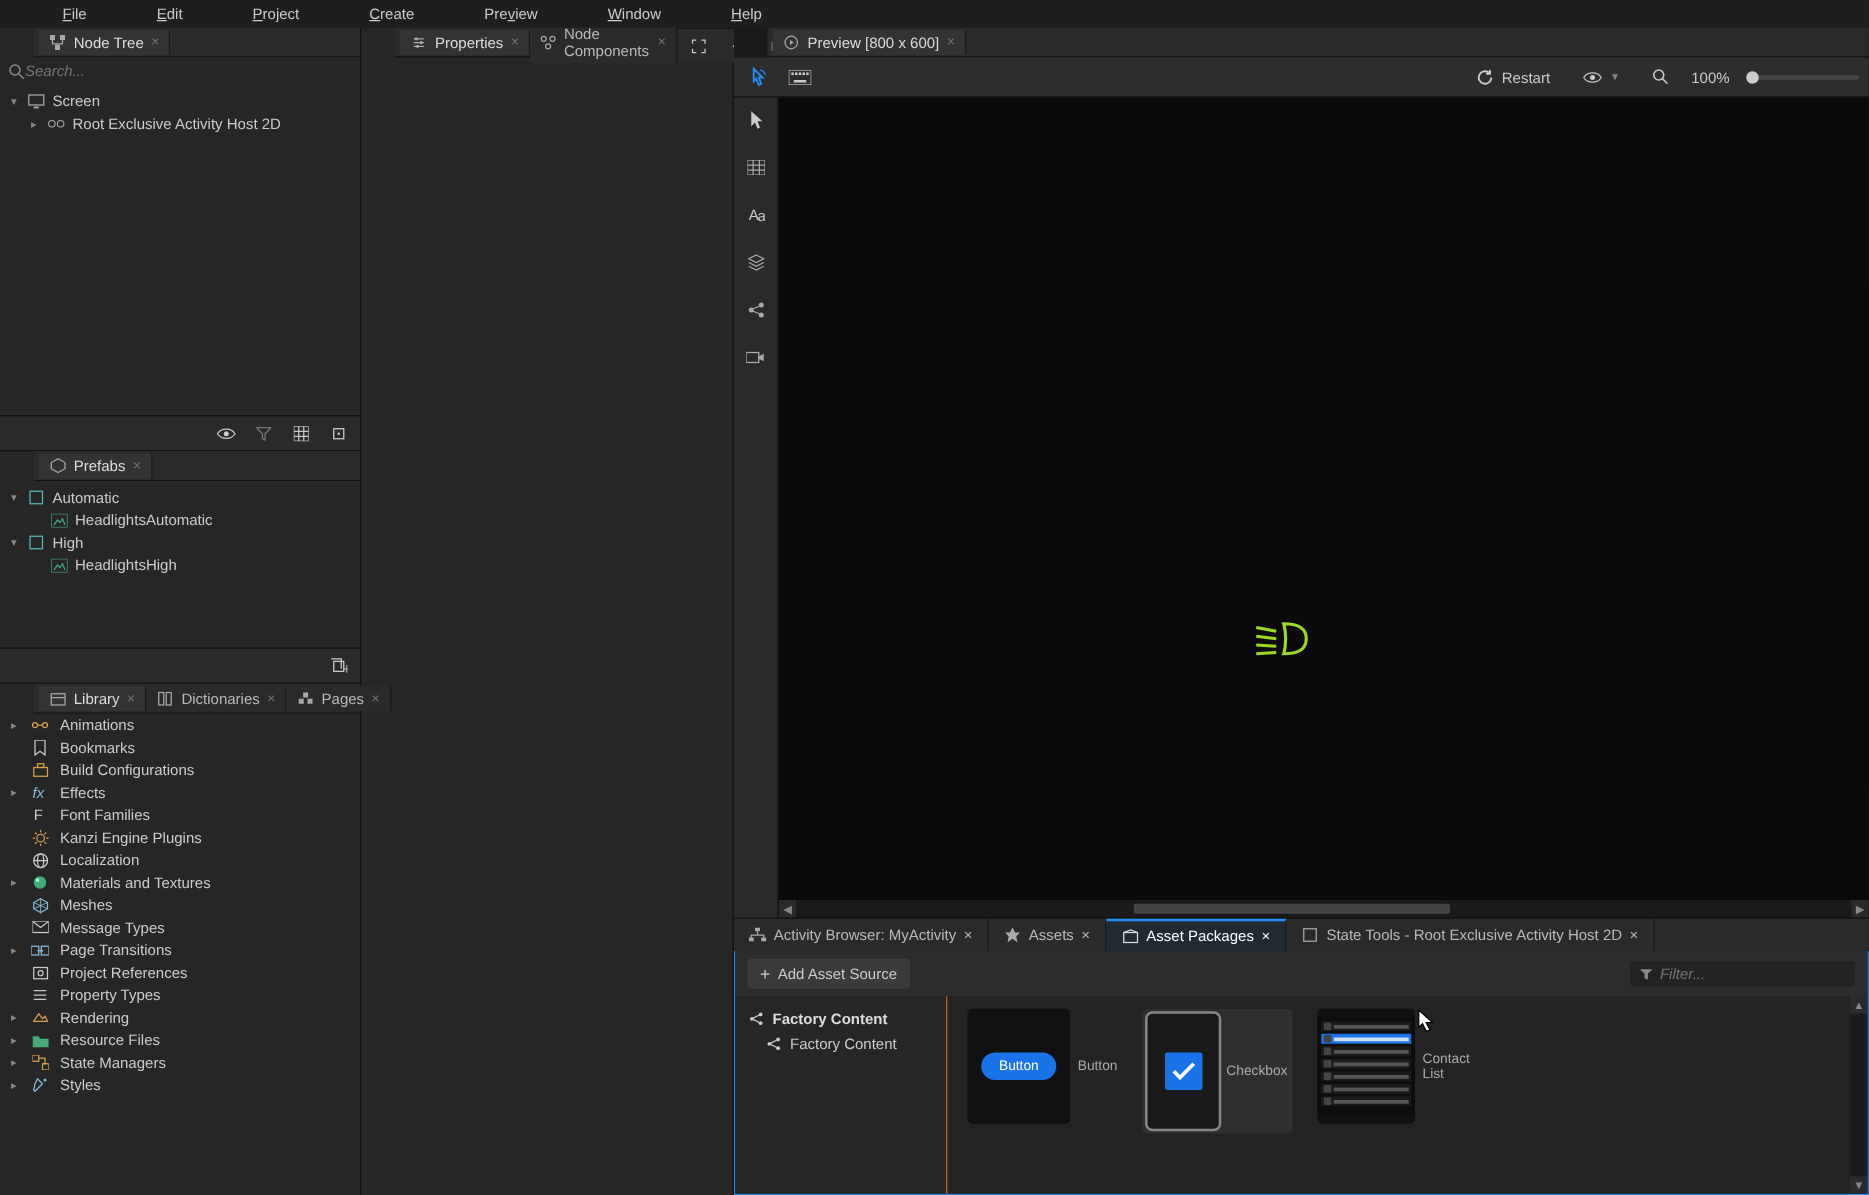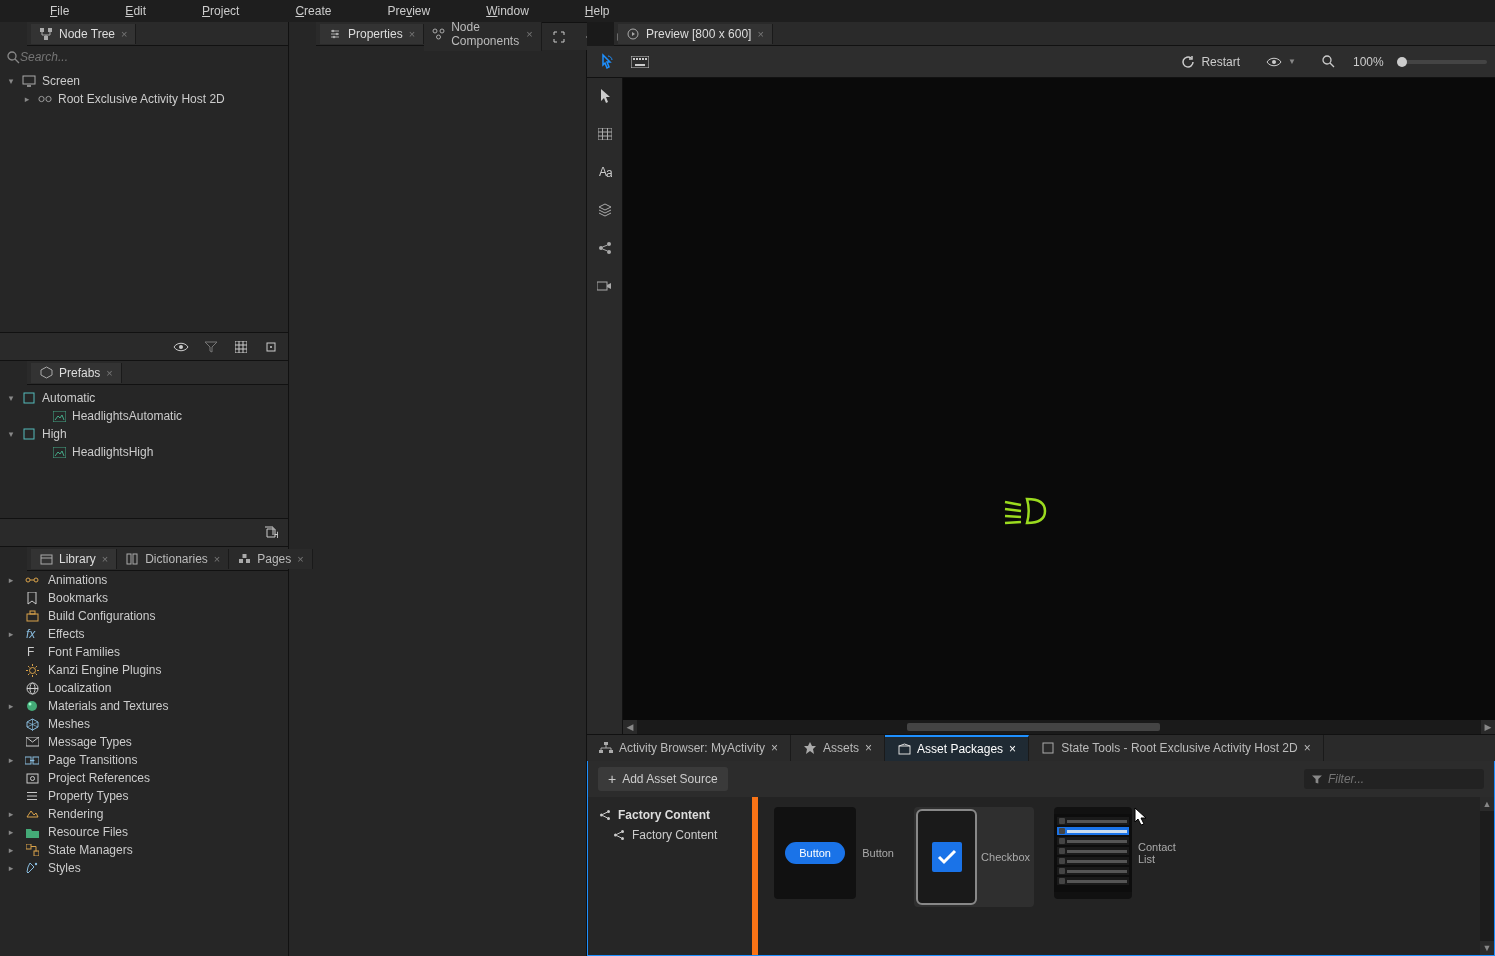--- a/index.html
+++ b/index.html
@@ -16,21 +16,21 @@
   .panel-tab.active { background:#333; color:#ddd; }
   .panel-tab .close-x { color:#777; font-size:11px; cursor:pointer; }
   .icon { display:inline-flex; width:14px; height:14px; align-items:center; justify-content:center; color:#aaa; }
   .panel-body { flex:1; overflow:auto; background:#262626; }
   .search-row { display:flex; align-items:center; padding:4px 6px; background:#262626; }
   .search-row input { flex:1; background:transparent; border:none; color:#ccc; outline:none; font-style:italic; }
   .tree { padding:4px 0; }
   .tree-row { display:flex; align-items:center; gap:6px; padding:2px 6px; cursor:pointer; }
   .tree-indent0 { padding-left:6px; }
   .tree-indent1 { padding-left:22px; }
-  .tree-indent2 { padding-left:52px; }
+  .tree-indent2 { padding-left:40px; }
   .expander { width:10px; height:10px; display:inline-flex; align-items:center; justify-content:center; color:#888; font-size:9px; }
   .panel-footer { height:28px; background:#2a2a2a; border-top:1px solid #111; display:flex; align-items:center; justify-content:flex-end; padding:0 6px; gap:8px; }
   .footer-btn { width:22px; height:22px; display:flex; align-items:center; justify-content:center; cursor:pointer; color:#aaa; border-radius:2px; }
   .no-props { text-align:center; color:#84cc16; padding:24px 0; }
   .mid-footer { height:28px; background:#2a2a2a; border-top:1px solid #111; display:flex; align-items:center; padding:0 6px; gap:8px; }
   .lib-item { display:flex; align-items:center; gap:8px; padding:2px 6px 2px 20px; cursor:pointer; }
   .lib-item .expander { margin-left:-14px; }
   .lib-icon { width:16px; height:14px; display:inline-flex; align-items:center; justify-content:center; }
   .preview-toolbar { height:32px; background:#2d2d2d; display:flex; align-items:center; padding:0 8px; gap:10px; border-bottom:1px solid #111; }
   .preview-toolbar .spacer { flex:1; }
@@ -50,21 +50,21 @@
   .bottom-panel { height:222px; border-top:1px solid #111; display:flex; flex-direction:column; background:#232323; }
   .bottom-tabs { display:flex; height:26px; background:#2a2a2a; }
   .bottom-tab { display:flex; align-items:center; gap:6px; padding:0 12px; cursor:pointer; color:#bbb; border-right:1px solid #1a1a1a; }
   .bottom-tab.active { background:#1f2a33; border-top:2px solid #1e90ff; color:#fff; }
   .asset-body { flex:1; display:flex; flex-direction:column; border:1px solid #1e90ff; border-top:none; }
   .asset-toolbar { height:36px; display:flex; align-items:center; padding:0 10px; gap:10px; background:#2c2c2c; }
   .add-src-btn { display:flex; align-items:center; gap:6px; background:#3a3a3a; padding:4px 10px; border-radius:3px; cursor:pointer; }
   .filter-box { width:180px; display:flex; align-items:center; gap:6px; background:#222; padding:3px 8px; border-radius:3px; }
   .filter-box input { background:transparent; border:none; outline:none; color:#ccc; font-style:italic; width:100%; }
   .asset-content { flex:1; display:flex; overflow:hidden; }
-  .asset-tree { width:170px; background:#262626; padding:8px 6px; border-right:6px solid #f97316; }
+  .asset-tree { width:170px; background:#262626; padding:8px 6px; border-right:1px solid #f97316; }
   .asset-tree-row { display:flex; align-items:center; gap:6px; padding:3px 4px; cursor:pointer; }
   .asset-tree-row.bold { font-weight:bold; color:#ddd; }
   .asset-grid { flex:1; display:flex; gap:20px; padding:10px 16px; overflow:auto; align-items:flex-start; background:#232323; position:relative;}
   .asset-card { width:120px; display:flex; flex-direction:row; align-items:center; gap:6px; }
   .asset-thumb { width:100px; height:92px; background:#111; border-radius:4px; display:flex; align-items:center; justify-content:center; position:relative; }
   .asset-card.selected .asset-thumb { outline:2px solid #888; background:#1a1a1a; }
   .asset-card.selected { background:#2f2f2f; border-radius:4px; padding:4px; }
   .asset-label { color:#aaa; font-size:11px; }
   .btn-demo { background:#1a73e8; color:#fff; padding:5px 14px; border-radius:12px; font-size:11px; }
   .check-demo { width:30px; height:30px; background:#1a73e8; display:flex; align-items:center; justify-content:center; border-radius:2px; }

